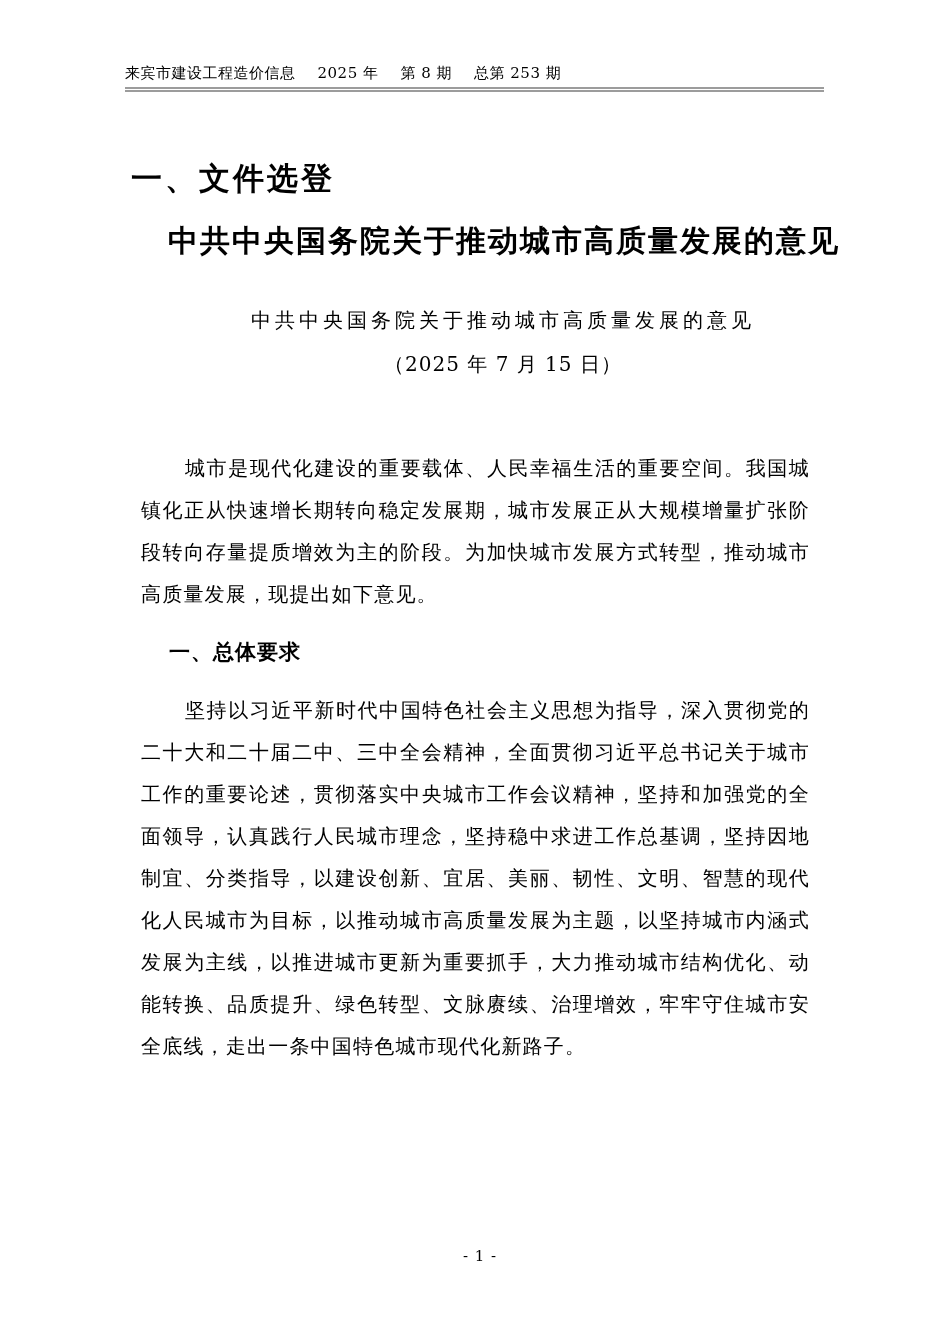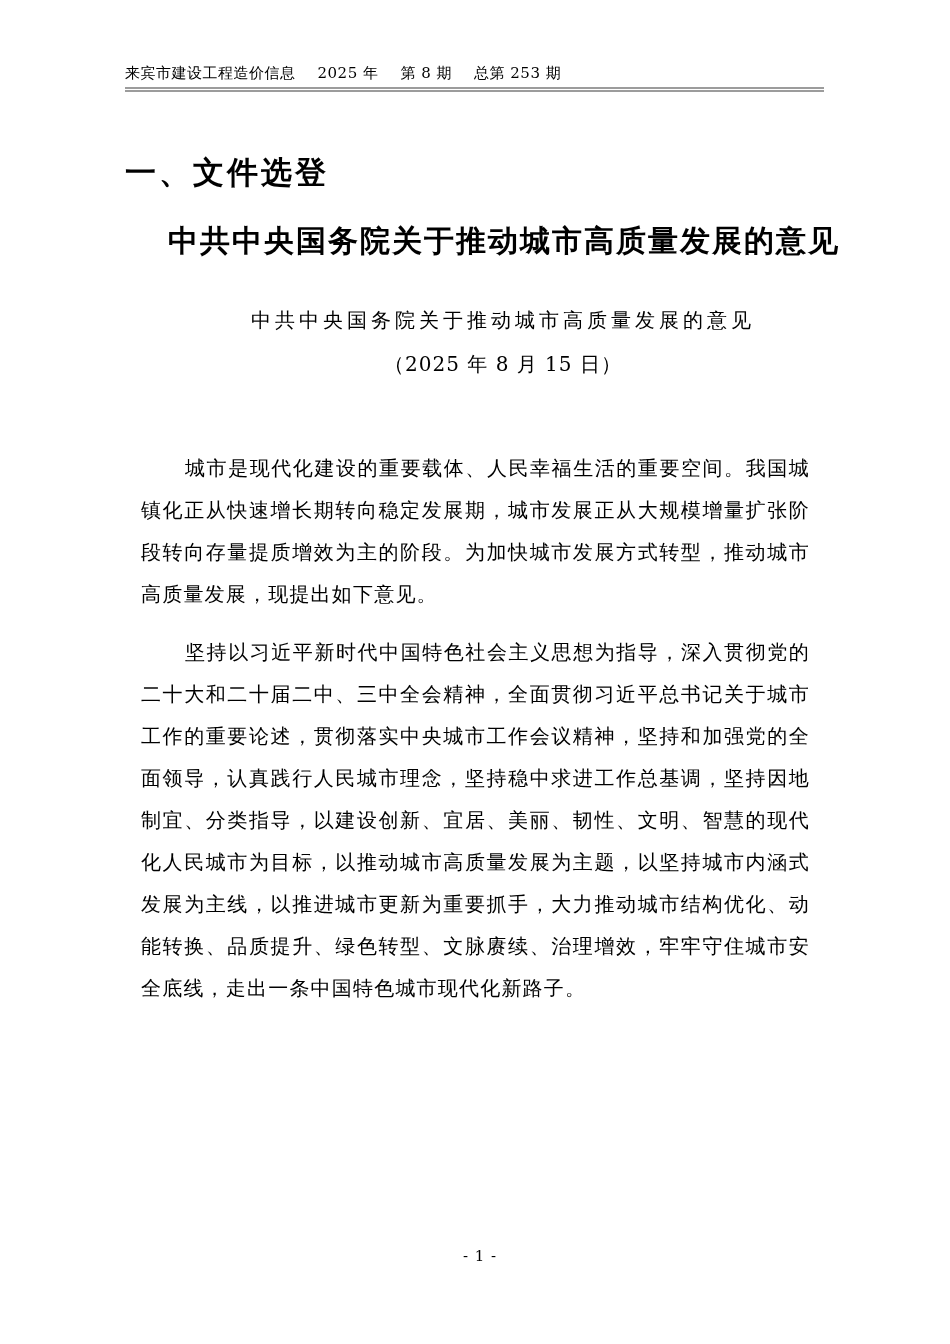--- a/index.html
+++ b/index.html
@@ -28,21 +28,21 @@
     border-bottom: 5px double #9c9c9c;
     white-space: nowrap;
   }
   .hdr-gap { margin-left: 22px; }
 
   
   .section-title {
     position: absolute;
     left: 125px;
     top: 153px;
-    margin: 0;
+    margin: 6px;
     font-size: 31px;
     font-weight: bold;
     letter-spacing: 3px;
     line-height: 38px;
     text-align: center;
   }
   .doc-title {
     position: absolute;
     left: 168px;
     top: 222px;
@@ -119,25 +119,26 @@
   <header class="page-header">
     <span>来宾市建设工程造价信息</span><span class="hdr-gap">2025 年</span><span class="hdr-gap">第 8 期</span><span class="hdr-gap">总第 253 期</span>
   </header>
 
   <h1 class="section-title">一、文件选登</h1>
 
   <h2 class="doc-title">中共中央国务院关于推动城市高质量发展的意见</h2>
 
   <div class="center-block">
     <div class="doc-subtitle">中共中央国务院关于推动城市高质量发展的意见</div>
-    <div class="doc-date">（2025 年 8 月 15 日）</div>
+    <div class="doc-date">（2025 年 7 月 15 日）</div>
   </div>
 
   <main class="doc-body">
     <p>城市是现代化建设的重要载体、人民幸福生活的重要空间。我国城镇化正从快速增长期转向稳定发展期，城市发展正从大规模增量扩张阶段转向存量提质增效为主的阶段。为加快城市发展方式转型，推动城市高质量发展，现提出如下意见。</p>
+    <h3 class="body-heading">一、总体要求</h3>
     <p>坚持以习近平新时代中国特色社会主义思想为指导，深入贯彻党的二十大和二十届二中、三中全会精神，全面贯彻习近平总书记关于城市工作的重要论述，贯彻落实中央城市工作会议精神，坚持和加强党的全面领导，认真践行人民城市理念，坚持稳中求进工作总基调，坚持因地制宜、分类指导，以建设创新、宜居、美丽、韧性、文明、智慧的现代化人民城市为目标，以推动城市高质量发展为主题，以坚持城市内涵式发展为主线，以推进城市更新为重要抓手，大力推动城市结构优化、动能转换、品质提升、绿色转型、文脉赓续、治理增效，牢牢守住城市安全底线，走出一条中国特色城市现代化新路子。</p>
   </main>
 
   <footer class="page-footer">
     <span>- 1 -</span>
   </footer>
 
 </div>
 
 </body></html>

